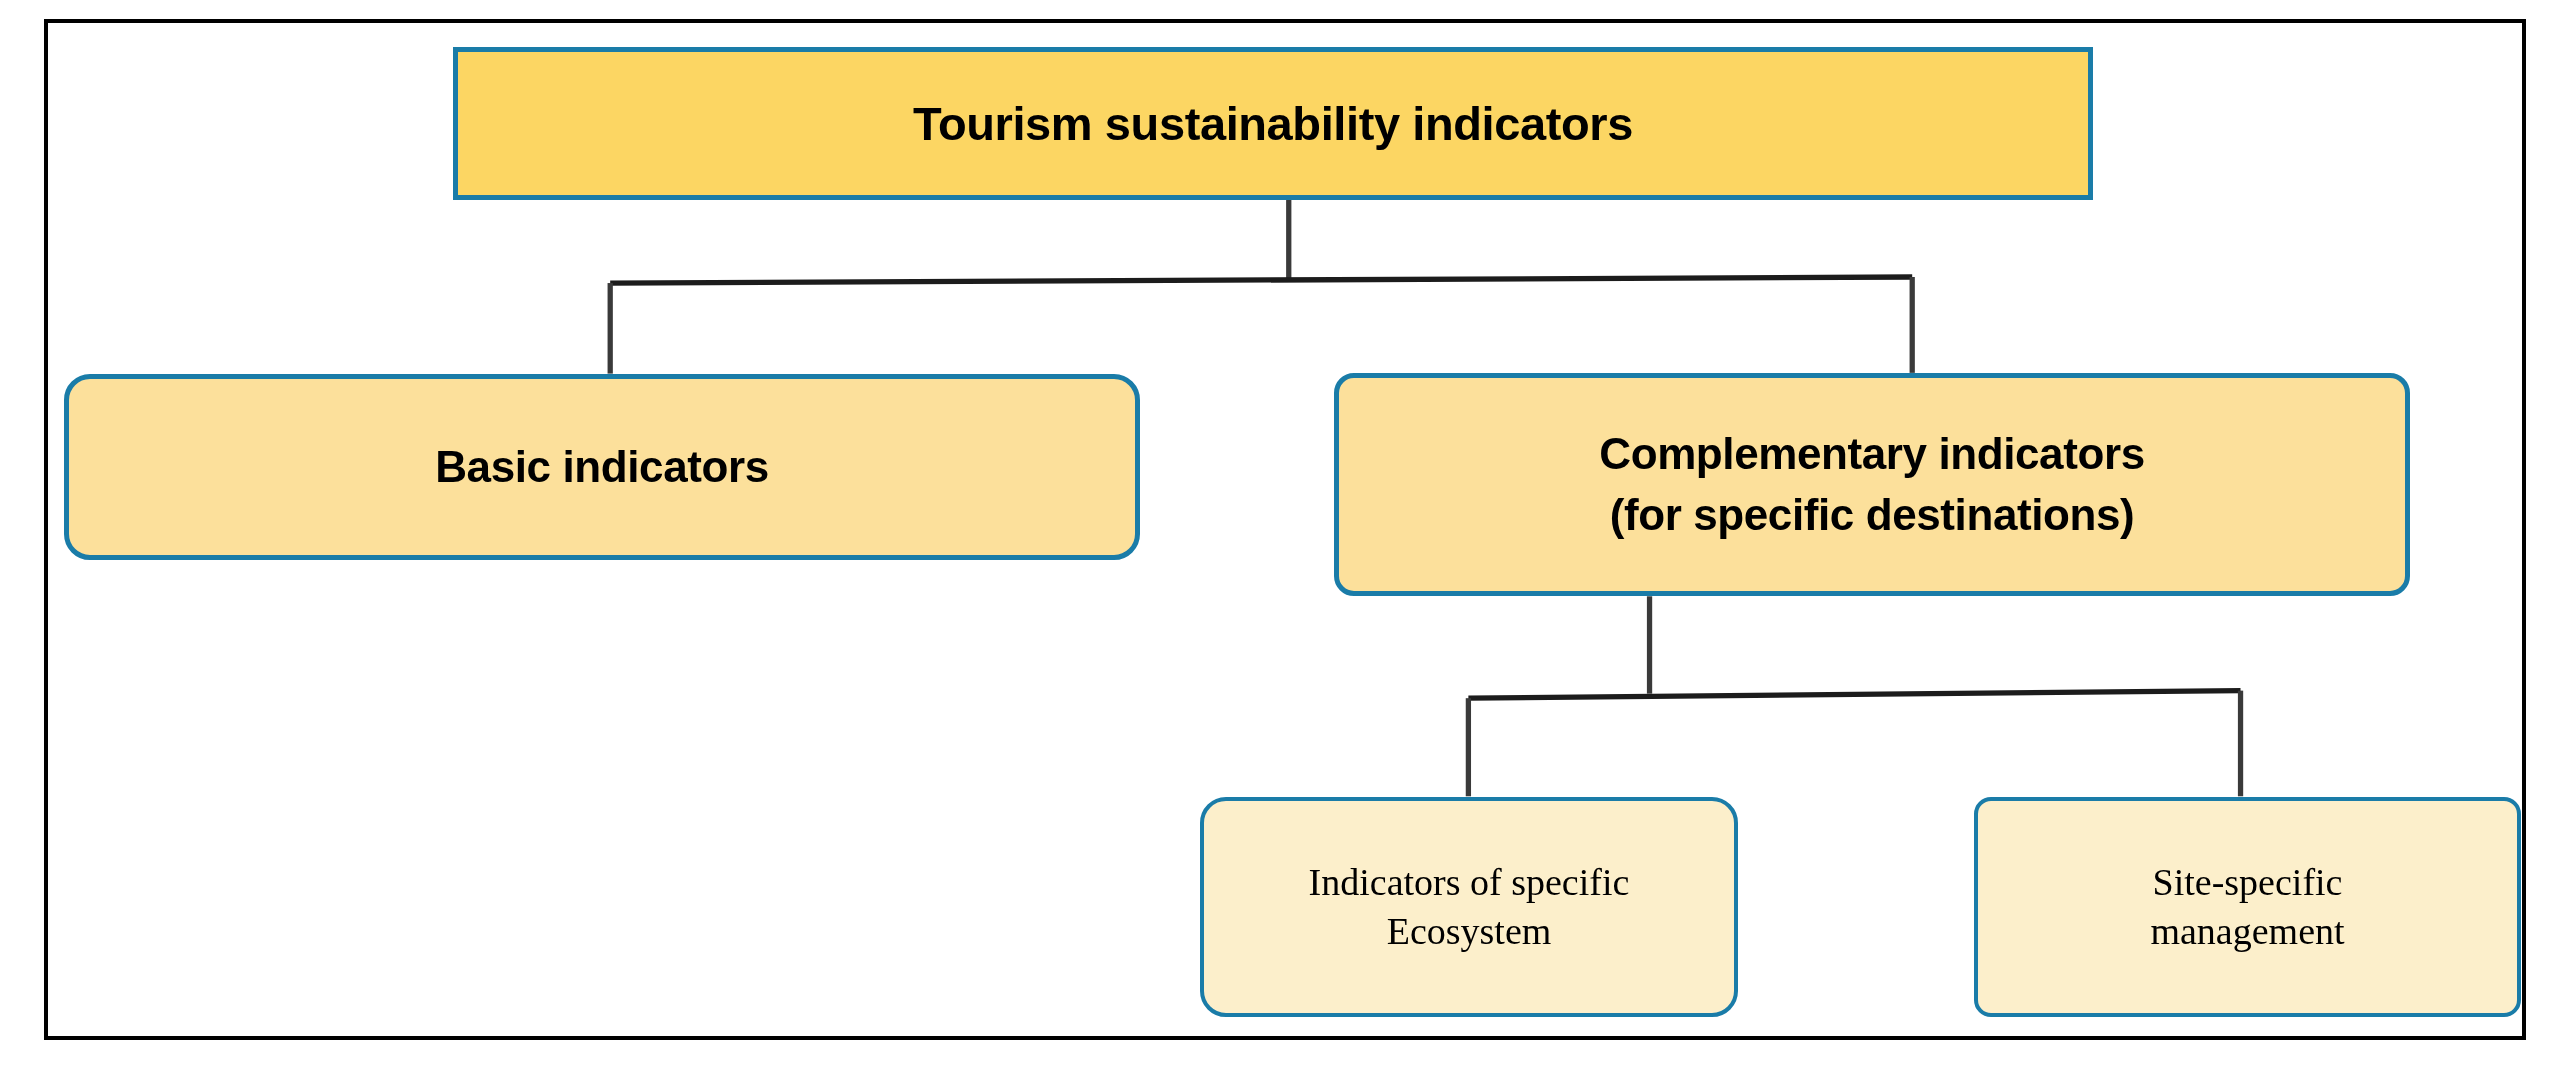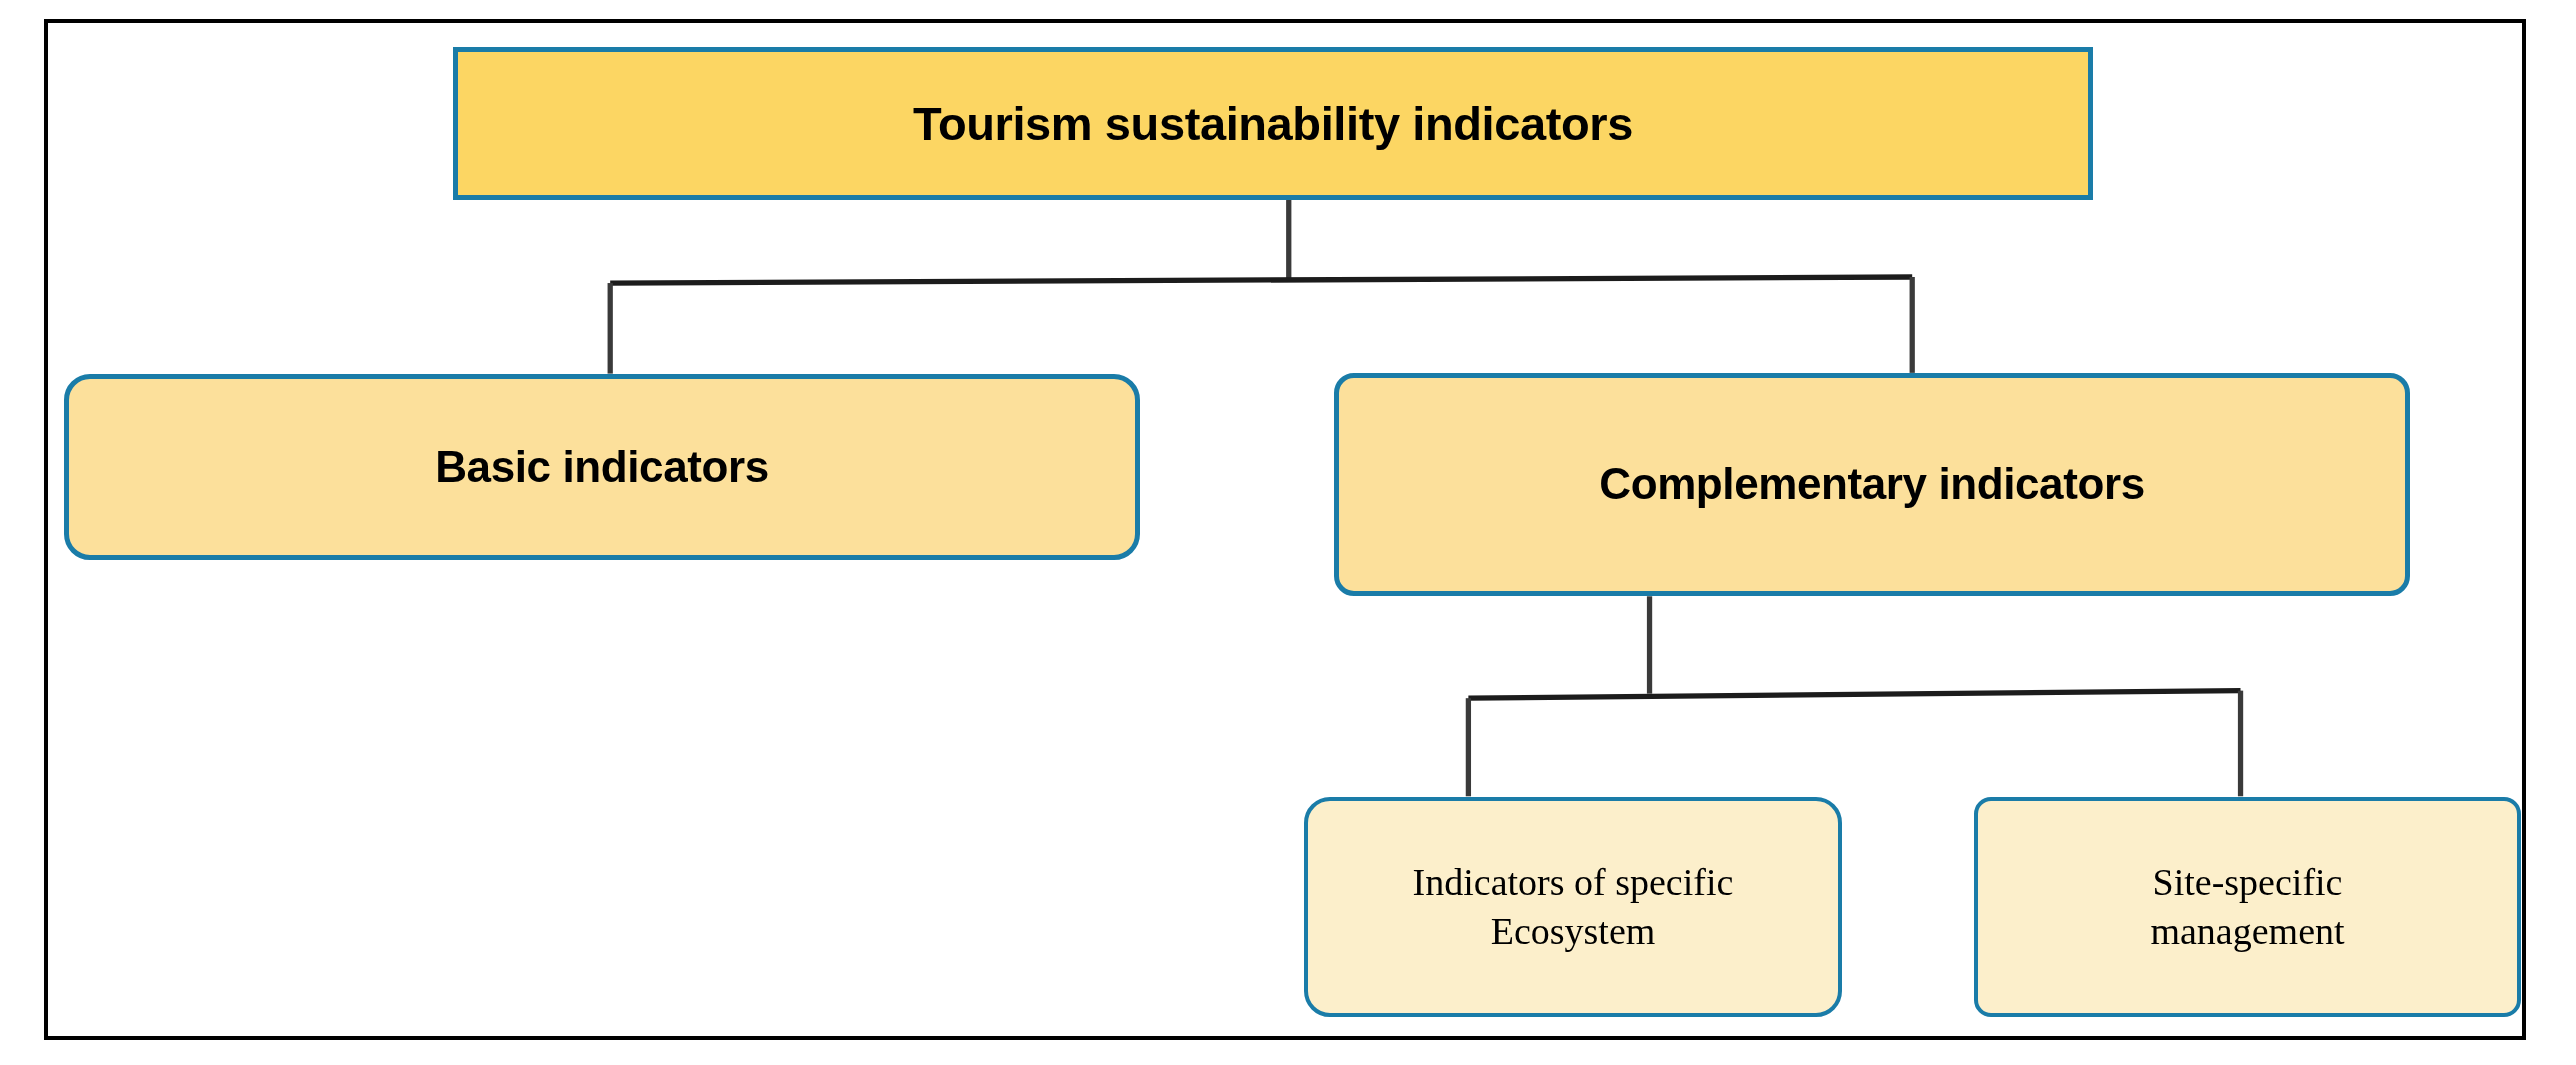--- a/index.html
+++ b/index.html
@@ -117,21 +117,21 @@
     border-radius: 26px;
   }
   .node-l3 .node-line {
     font-family: "Liberation Serif", serif;
     font-weight: 400;
     font-size: 38px;
     line-height: 1.30;
   }
 
   .node-ecosystem {
-    left: 1304px;
+    left: 1200px;
     top: 797px;
     width: 538px;
     height: 220px;
   }
   .node-site {
     left: 1974px;
     top: 797px;
     width: 547px;
     height: 220px;
     border-radius: 17px;
@@ -169,20 +169,21 @@
 
   <div class="node node-l2 node-basic">
     <span class="node-text">
       <span class="node-line">Basic indicators</span>
     </span>
   </div>
 
   <div class="node node-l2 node-complementary">
     <span class="node-text">
       <span class="node-line">Complementary indicators</span>
+      <span class="node-line">(for specific destinations)</span>
     </span>
   </div>
 
   <div class="node node-l3 node-ecosystem">
     <span class="node-text">
       <span class="node-line">Indicators of specific</span>
       <span class="node-line">Ecosystem</span>
     </span>
   </div>
 

